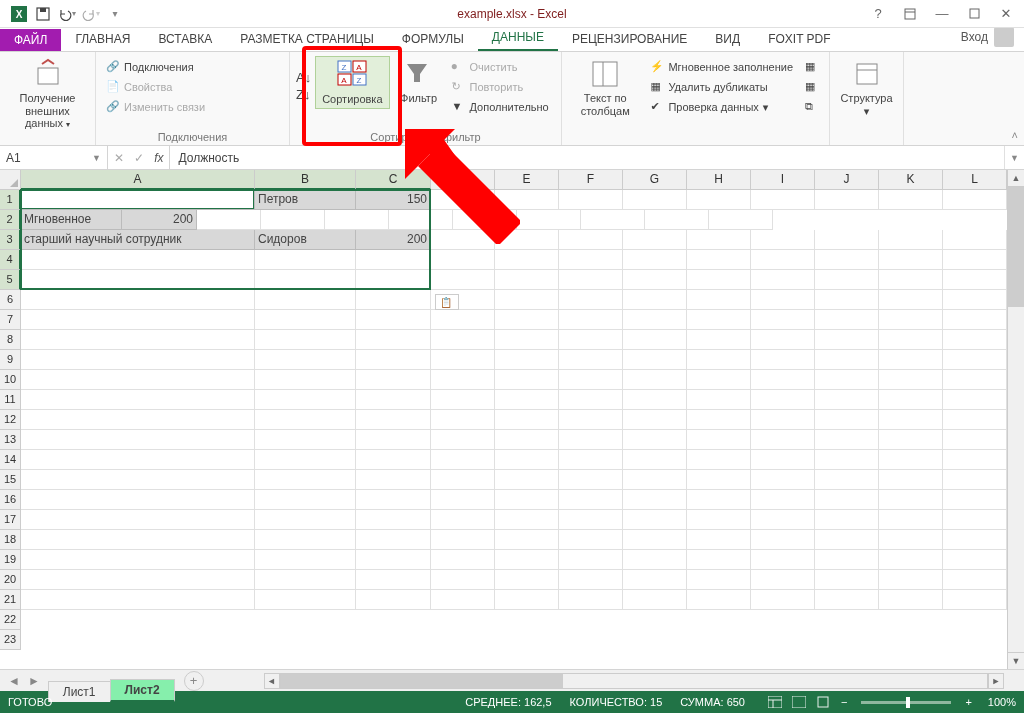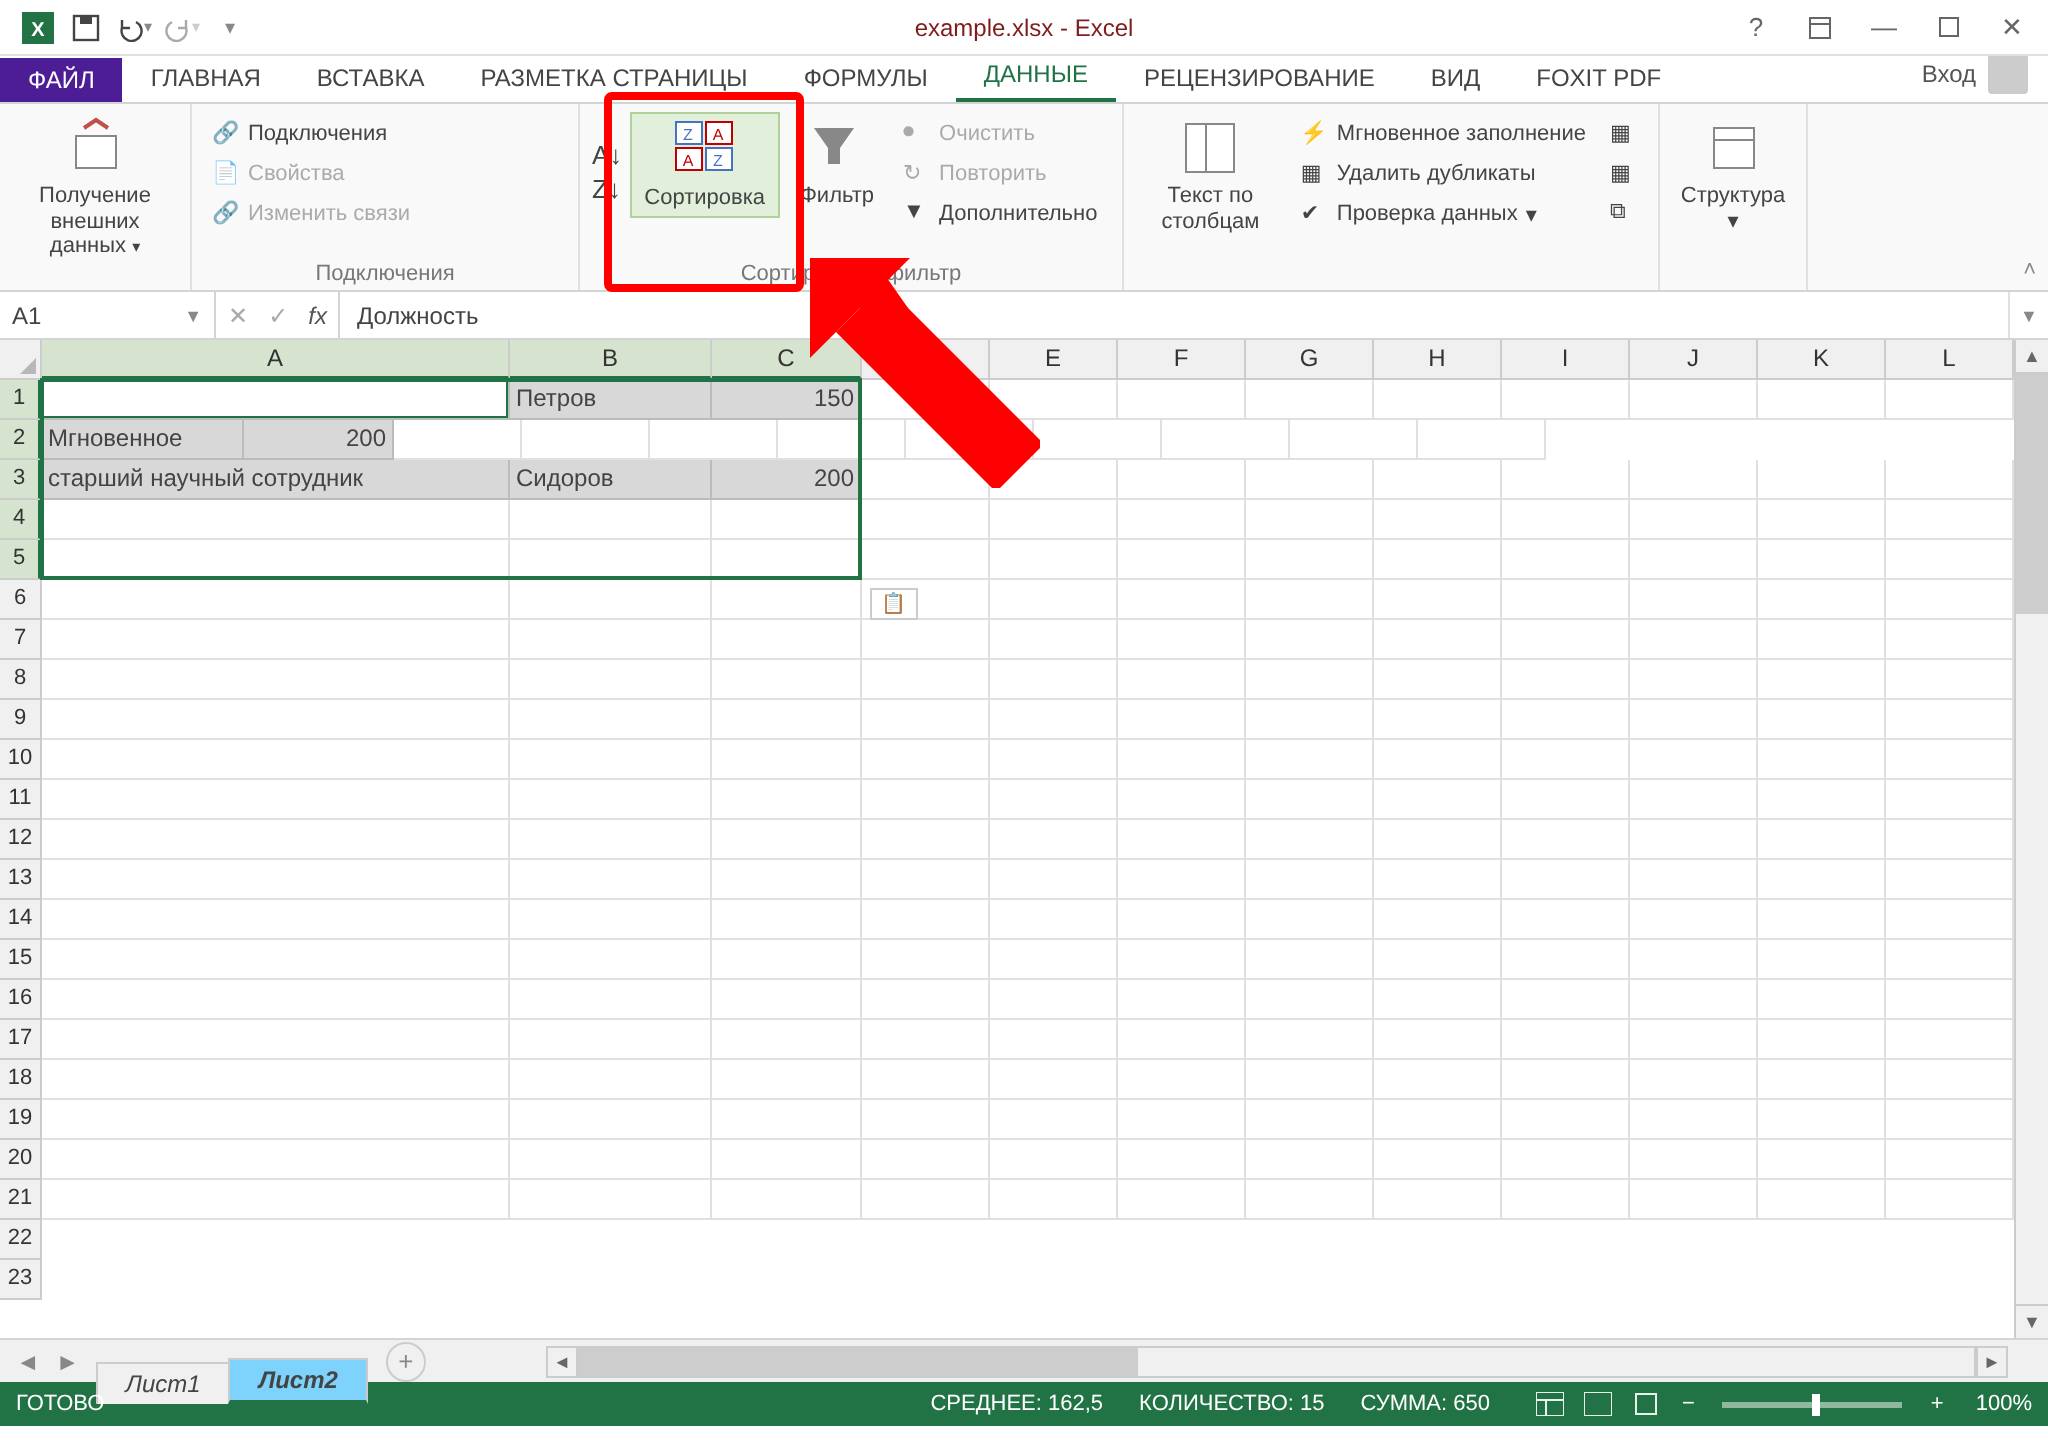--- a/index.html
+++ b/index.html
@@ -8,21 +8,21 @@
 
 .titlebar { height: 28px; background: #fff; display: flex; align-items: center; border-bottom: 1px solid #e0e0e0; position: relative; }
 .qat { display: flex; align-items: center; gap: 2px; padding-left: 8px; }
 .qat-item { width: 22px; height: 22px; display: flex; align-items: center; justify-content: center; cursor: pointer; }
 .title-center { position: absolute; left: 50%; transform: translateX(-50%); font-size: 12px; color: #7f1d1d; }
 .title-right { margin-left: auto; display: flex; gap: 4px; padding-right: 4px; }
 .titlebtn { width: 28px; height: 22px; display: flex; align-items: center; justify-content: center; cursor: pointer; font-size: 13px; color: #666; }
 
 
 .ribbon-tabs { height: 24px; background: #fff; display: flex; align-items: flex-end; border-bottom: 1px solid #d4d4d4; }
-.file-tab { background: #4c1d95; color: #fff; padding: 4px 14px; font-size: 12px; cursor: pointer; }
+.file-tab { background: #a21caf; color: #fff; padding: 4px 14px; font-size: 12px; cursor: pointer; }
 .ribbon-tab { padding: 5px 14px; font-size: 12px; color: #444; cursor: pointer; }
 .ribbon-tab.active { color: #217346; border-bottom: 2px solid #217346; }
 .ribbon-user { margin-left: auto; padding: 4px 10px; display: flex; align-items: center; gap: 6px; color: #555; }
 .user-icon { width: 20px; height: 20px; background: #ccc; border-radius: 2px; }
 
 
 .ribbon { height: 94px; background: #f9f9f9; border-bottom: 1px solid #d4d4d4; display: flex; position: relative; }
 .ribbon-group { border-right: 1px solid #e0e0e0; padding: 4px 6px 2px; display: flex; flex-direction: column; }
 .ribbon-group-content { flex: 1; display: flex; align-items: flex-start; gap: 4px; }
 .ribbon-group-label { text-align: center; font-size: 11px; color: #777; padding-top: 2px; }
@@ -62,23 +62,23 @@
 .cell { border-right: 1px solid #e0e0e0; border-bottom: 1px solid #e0e0e0; padding: 0 3px; font-size: 12px; line-height: 19px; white-space: nowrap; overflow: hidden; }
 .cell.data-sel { background: #d8d8d8; border-right: 1px solid #bbb; border-bottom: 1px solid #bbb; }
 .cell.num { text-align: right; }
 .selection-border { position: absolute; border: 2px solid #217346; pointer-events: none; }
 .active-cell-white { position: absolute; background: transparent; border: 1px solid #217346; pointer-events: none; }
 .paste-handle { position: absolute; width: 24px; height: 16px; border: 1px solid #ccc; background: #fff; font-size: 10px; display: flex; align-items: center; justify-content: center; color: #888; }
 
 
 .sheet-bar { height: 22px; border-top: 1px solid #d4d4d4; display: flex; align-items: center; background: #f0f0f0; }
 .sheet-nav { display: flex; padding: 0 8px; gap: 8px; color: #888; }
-.sheet-tabs { display: flex; align-items: flex-end; font-style: italic; }
+.sheet-tabs { display: flex; align-items: flex-end; }
 .sheet-tab { padding: 3px 14px; font-size: 12px; background: #f0f0f0; border: 1px solid #ccc; border-bottom: none; cursor: pointer; margin-right: -1px; }
-.sheet-tab.active { background: #7dd3fc; border-bottom: 2px solid #217346; font-weight: 600; margin-top: 20px; }
+.sheet-tab.active { background: #86efac; border-bottom: 2px solid #217346; font-weight: 600; margin-top: 20px; }
 .add-sheet { width: 20px; height: 20px; border: 1px solid #ccc; border-radius: 50%; margin-left: 10px; text-align: center; line-height: 17px; color: #888; cursor: pointer; font-size: 13px; }
 .hscroll { flex: 1; margin: 0 20px 0 60px; height: 16px; display: flex; align-items: center; }
 .hscroll-track { flex: 1; height: 16px; background: #f0f0f0; border: 1px solid #ccc; position: relative; }
 .hscroll-thumb { position: absolute; left: 0; width: 40%; height: 100%; background: #cdcdcd; }
 .hscroll-btn { width: 16px; height: 16px; border: 1px solid #ccc; background: #f0f0f0; text-align: center; font-size: 9px; color: #666; line-height: 14px; }
 
 
 .statusbar { height: 22px; background: #217346; color: #fff; display: flex; align-items: center; font-size: 11px; padding: 0 8px; }
 .status-left { text-transform: uppercase; }
 .status-center { margin-left: auto; display: flex; gap: 18px; }

